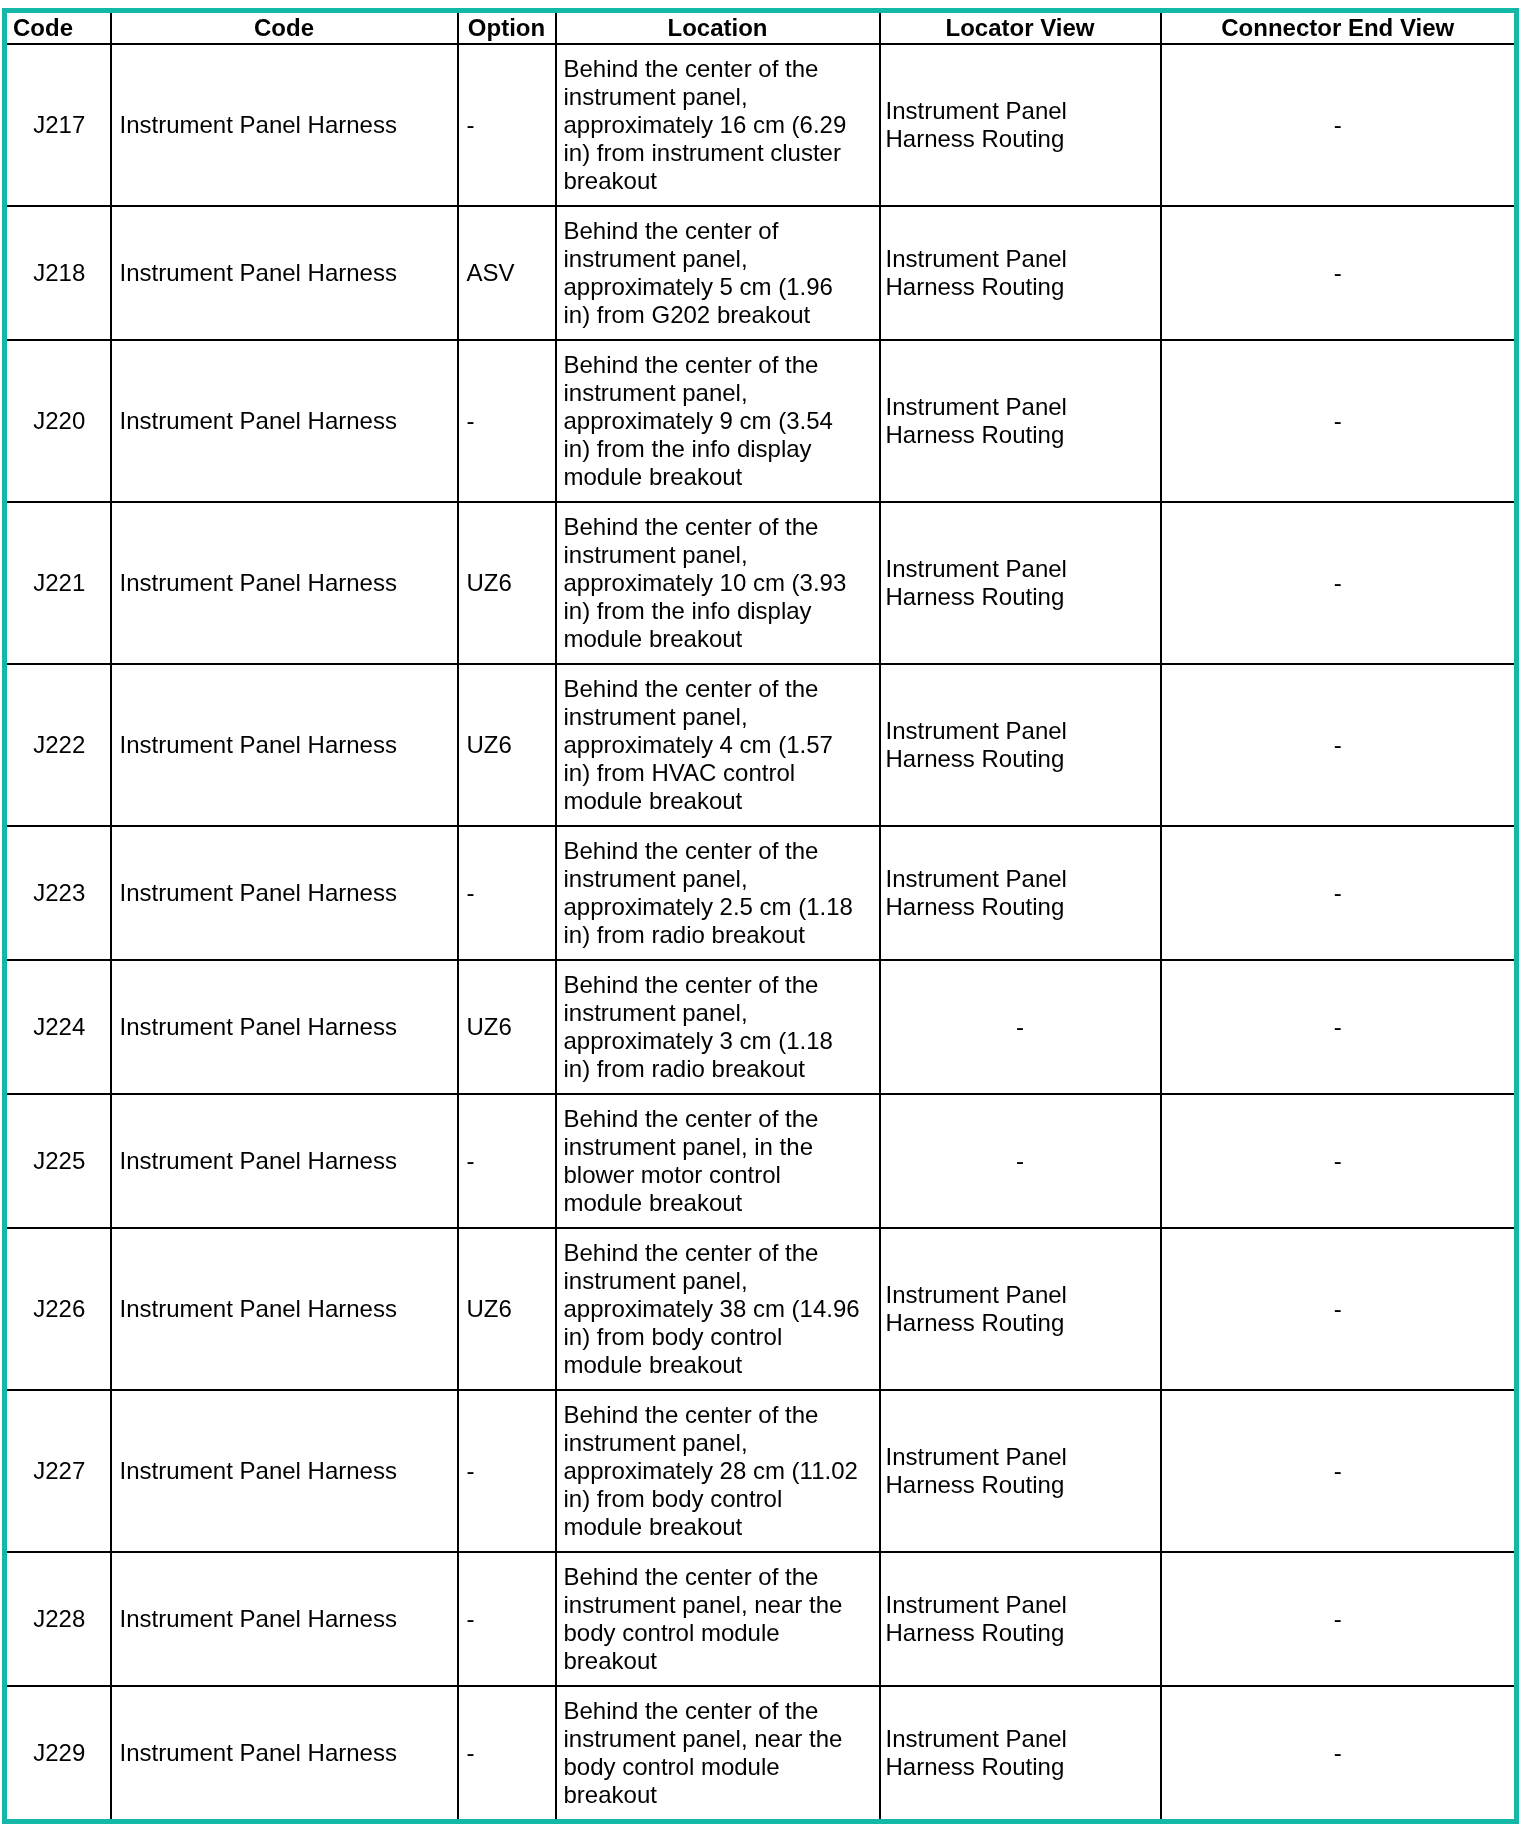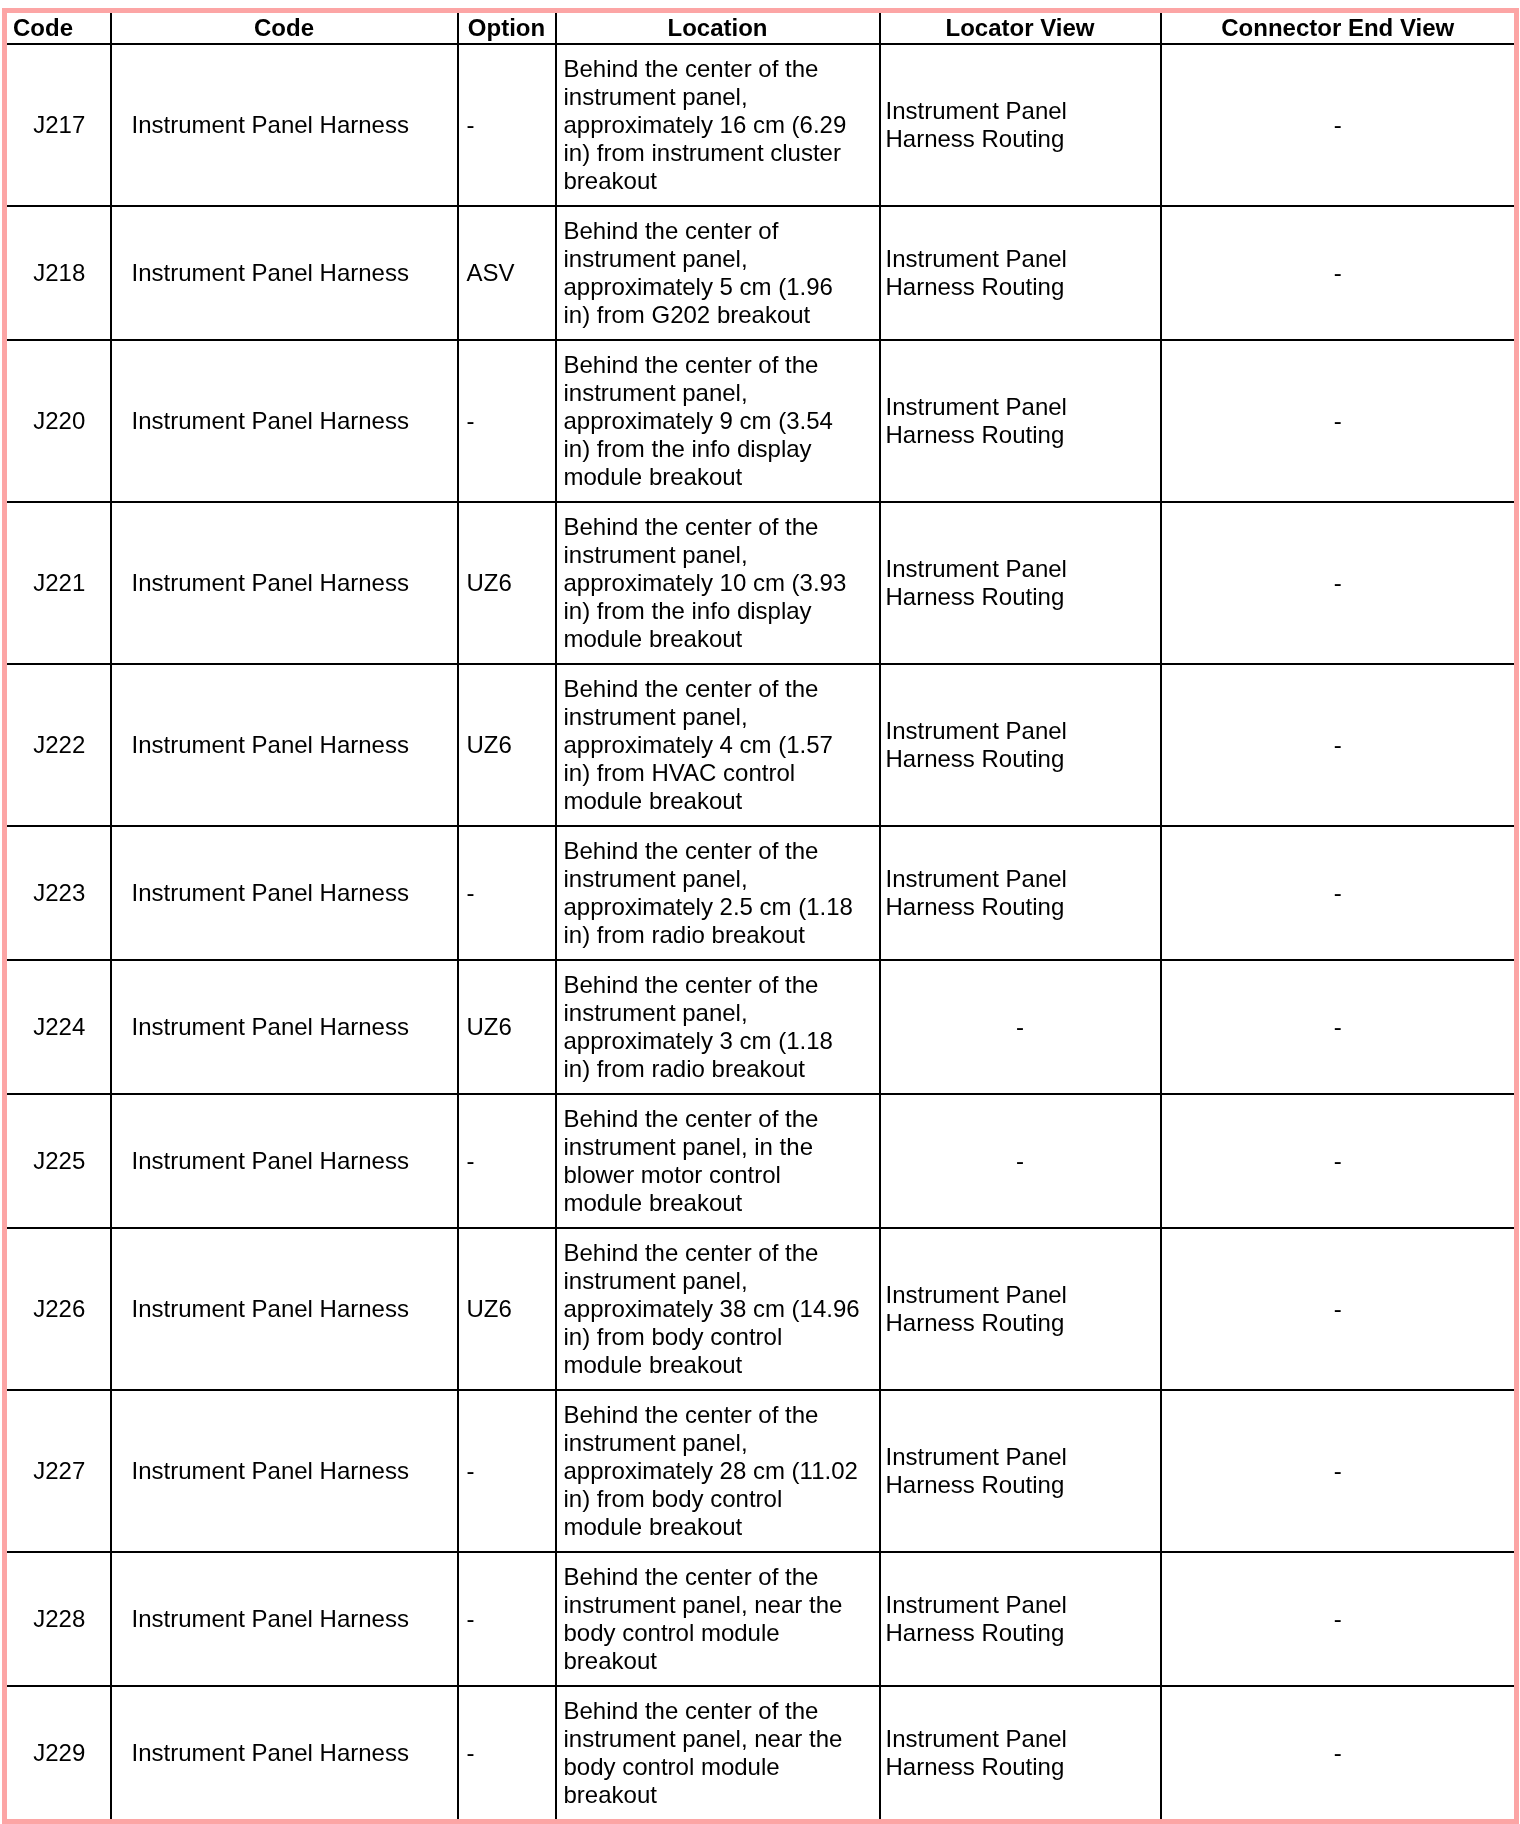--- a/index.html
+++ b/index.html
@@ -2,21 +2,21 @@
 <html><head>
 <meta charset="utf-8">
 <style>
   html,body{margin:0;padding:0;background:#ffffff;}
   body{width:1520px;height:1824px;overflow:hidden;}
   .wrap{padding:8px 2px 2px 2px;}
   table{
     border-collapse:collapse;
     table-layout:fixed;
     width:1512px;
-    border:5px solid #fca5a5;
+    border:5px solid #14b8a6;
   }
   th,td{
     border:2px solid #000;
     font-family:"Liberation Sans",sans-serif;
     color:#000;
     overflow:hidden;
   }
   th{
     font-size:24px;
     line-height:28px;
@@ -28,21 +28,21 @@
   td{
     font-size:24px;
     line-height:28px;
     font-weight:400;
     vertical-align:middle;
     padding:10px 5px;
     white-space:pre-line;
   }
   .th-code{text-align:left;padding-left:6px;}
   .c-code{text-align:center;padding-left:7px;}
-  .c-name{text-align:left;padding-left:20px;}
+  .c-name{text-align:left;padding-left:8px;}
   .c-option{text-align:left;padding-left:8px;}
   .c-location{text-align:left;padding-left:7px;padding-right:3px;margin-top:8px;}
   .c-locator{text-align:left;}
   .c-connector{text-align:center;}
 </style>
 </head>
 <body>
 
 <div class="wrap">
   <table>

